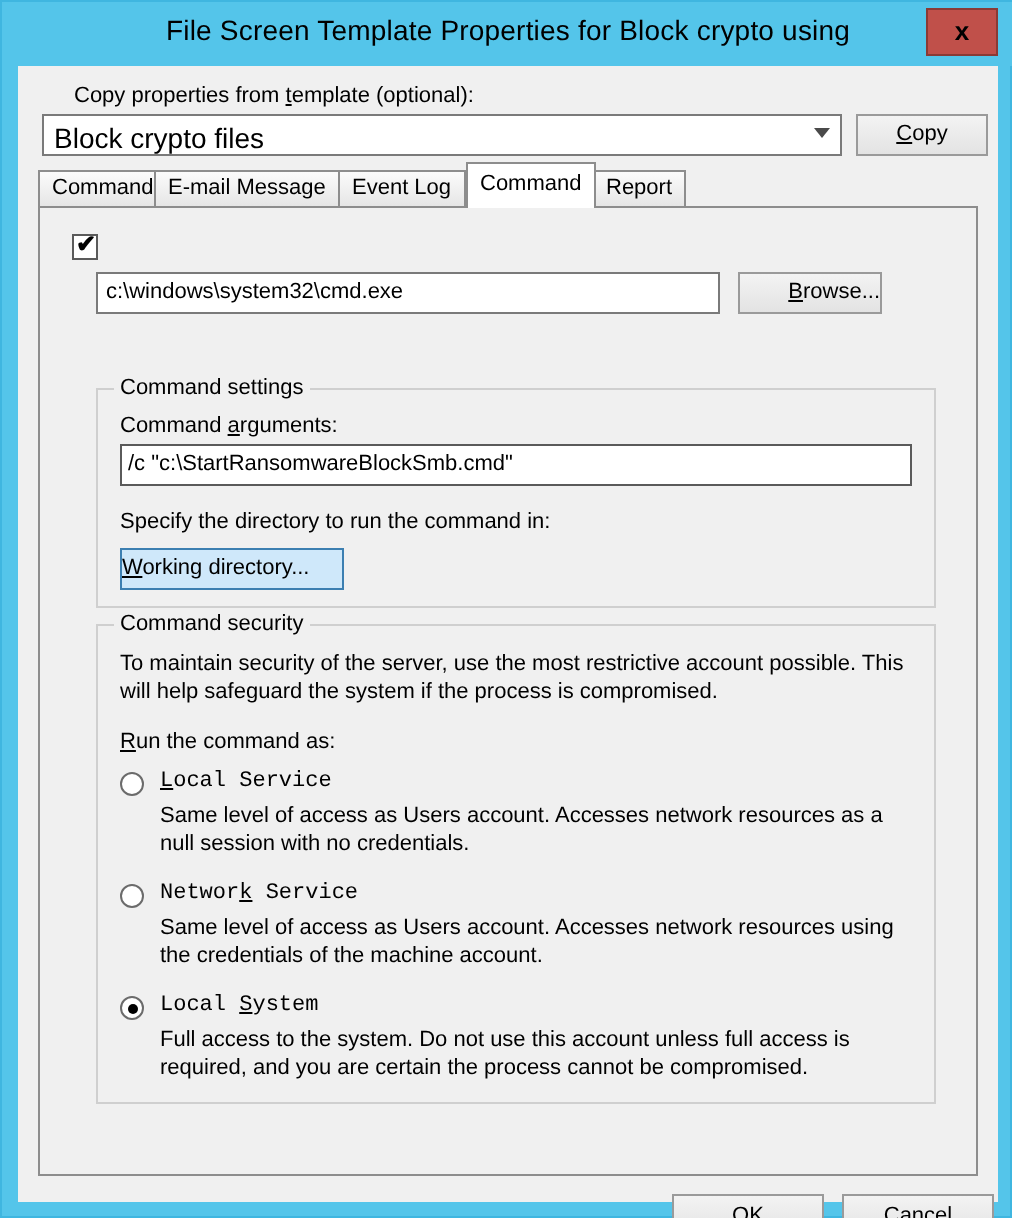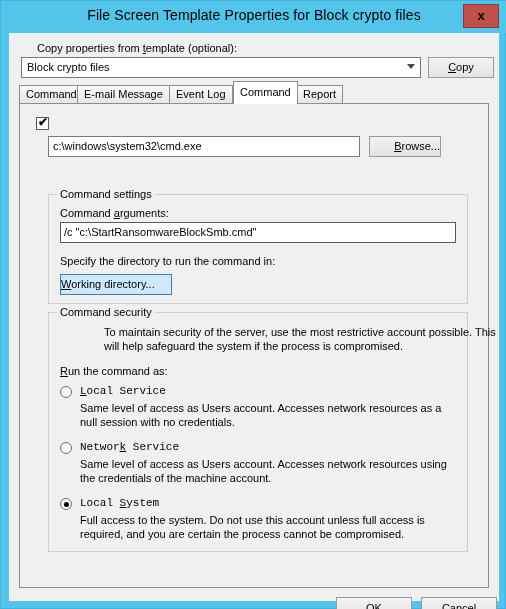--- a/index.html
+++ b/index.html
@@ -81,21 +81,21 @@
     left: 12px; top: 24px;
     width: 400px; height: 21px;
     background: #fff;
     border: 1px solid #7a7a7a;
     box-sizing: border-box;
     cursor: pointer;
   }
   #template-combo-value {
     position: absolute;
     left: 5px; top: 3px;
-    font-size: 11px;
+    font-size: 14px;
     white-space: nowrap;
   }
   #combo-arrow {
     position: absolute;
     right: 5px; top: 6px;
     width: 0; height: 0;
     border-left: 4px solid transparent;
     border-right: 4px solid transparent;
     border-top: 5px solid #4a4a4a;
   }
@@ -250,21 +250,20 @@
     cursor: pointer;
   }
 
   .sec-para {
     position: absolute;
     left: 11px;
     width: 398px;
     font-size: 11px;
     line-height: 14px;
     color: #000;
-    margin-left: 44px;
   }
   #sec-intro { top: 12px; }
   #runas-label { left: 11px; top: 52px; }
 
   .radio-row { position: absolute; left: 11px; width: 398px; }
   .radio-dot {
     position: absolute;
     left: 0; top: 1px;
     width: 12px; height: 12px;
     border-radius: 50%;
@@ -326,21 +325,21 @@
     text-align: center;
     cursor: pointer;
   }
 </style>
 </head>
 <body>
 
 <div id="window">
 
   <div id="titlebar">
-    <div id="title-text">File Screen Template Properties for Block crypto files</div>
+    <div id="title-text">File Screen Template Properties for Block crypto using</div>
     <div id="close-button">x</div>
   </div>
 
   <div id="client">
 
     <div class="lbl" id="copy-label">Copy properties from <span class="ul">t</span>emplate (optional):</div>
 
     <div id="template-combo">
       <span id="template-combo-value">Block crypto files</span>
       <span id="combo-arrow"></span>

